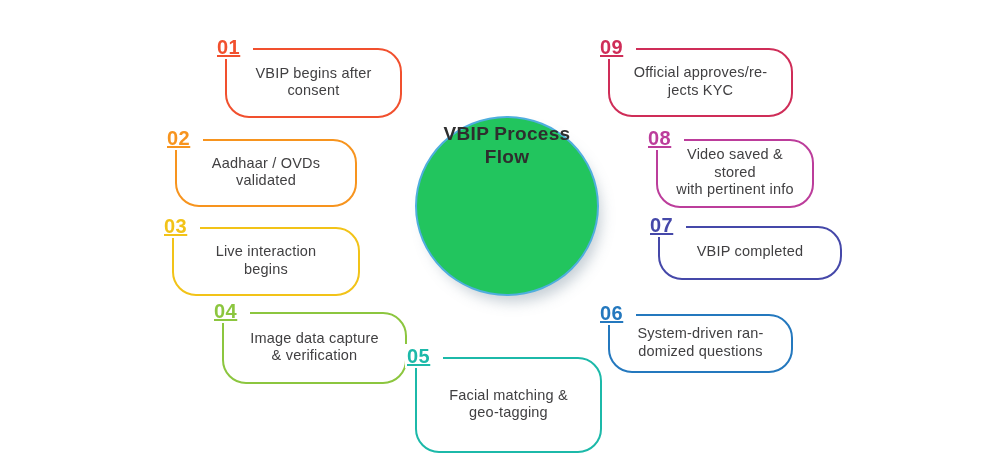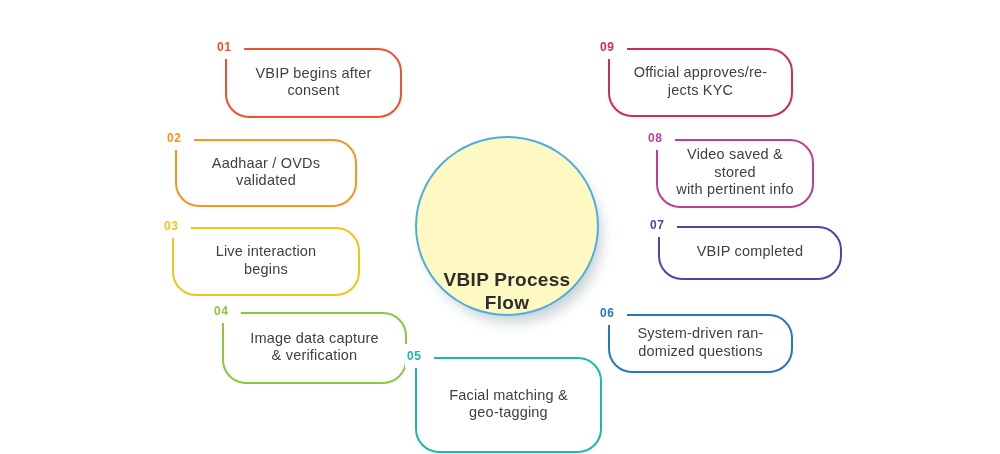--- a/index.html
+++ b/index.html
@@ -26,26 +26,27 @@
     border: 2px solid var(--c, #999);
     border-radius: 3px 24px 24px 24px;
     background: transparent;
   }
   .card-num {
     position: absolute;
     left: -10px;
     top: -13px;
     background: #ffffff;
     padding: 1px 13px 1px 2px;
-    font-size: 12px;
+    font-size: 20px;
     line-height: 22px;
     font-weight: 700;
     letter-spacing: 0.5px;
     color: var(--c, #999);
     z-index: 2;
+    text-decoration: underline;
   }
   .card-text {
     position: absolute;
     inset: 0;
     display: flex;
     align-items: center;
     justify-content: center;
     text-align: center;
     padding: 6px 10px 8px 10px;
     box-sizing: border-box;
@@ -54,30 +55,30 @@
     letter-spacing: 0.2px;
     color: #414042;
     white-space: pre-line;
     z-index: 1;
   }
 
   
   .circle {
     position: absolute;
     left: 415px;
-    top: 136px;
+    top: 116px;
     width: 184px;
     height: 180px;
     border-radius: 50%;
-    background: #fef9c3;
+    background: #22c55e;
     border: 2px solid var(--c, #4FAEDE);
     box-sizing: border-box;
     box-shadow: 6px 10px 14px -4px rgba(90, 115, 135, 0.35);
     display: flex;
-    align-items: flex-end;
+    align-items: flex-start;
     justify-content: center;
     z-index: 3;
   }
   .circle-title {
     font-size: 19px;
     line-height: 23px;
     font-weight: 700;
     letter-spacing: 0.3px;
     color: #2e2e2e;
     text-align: center;

